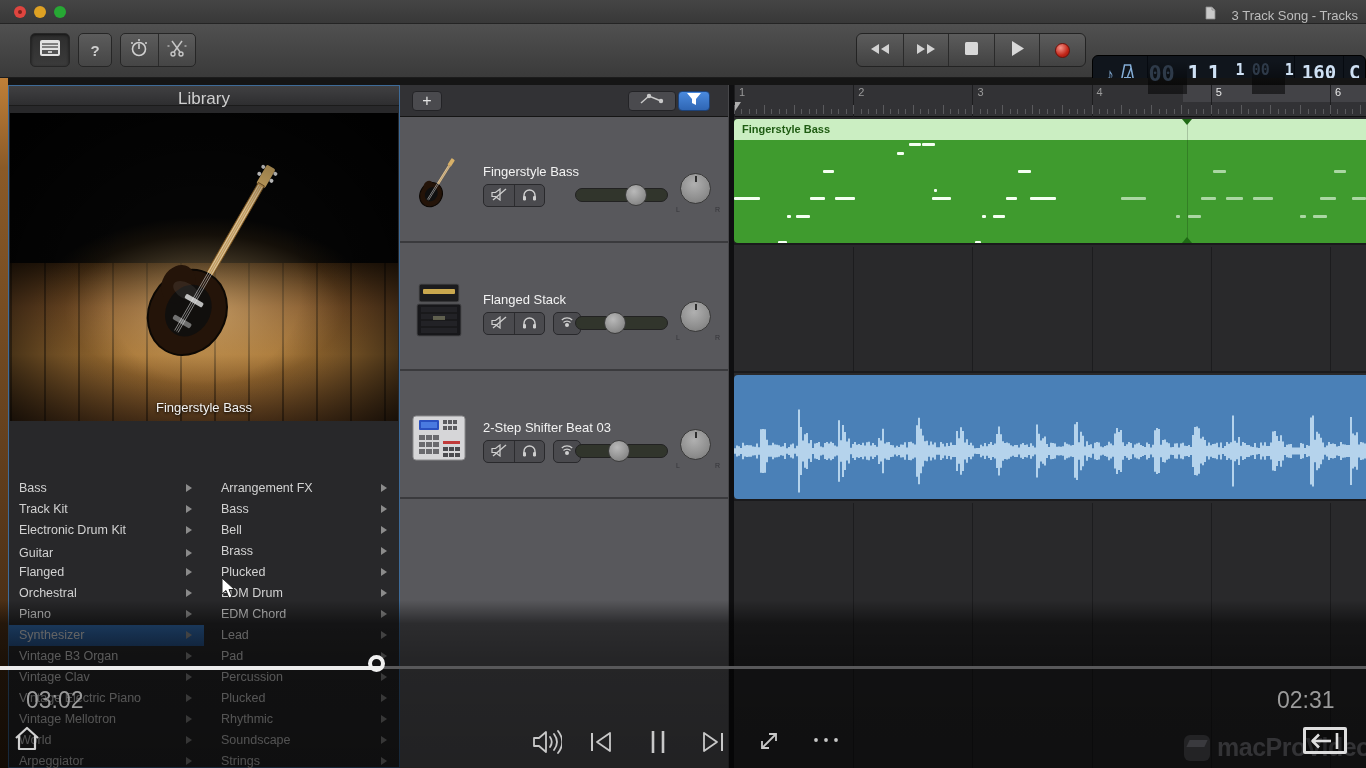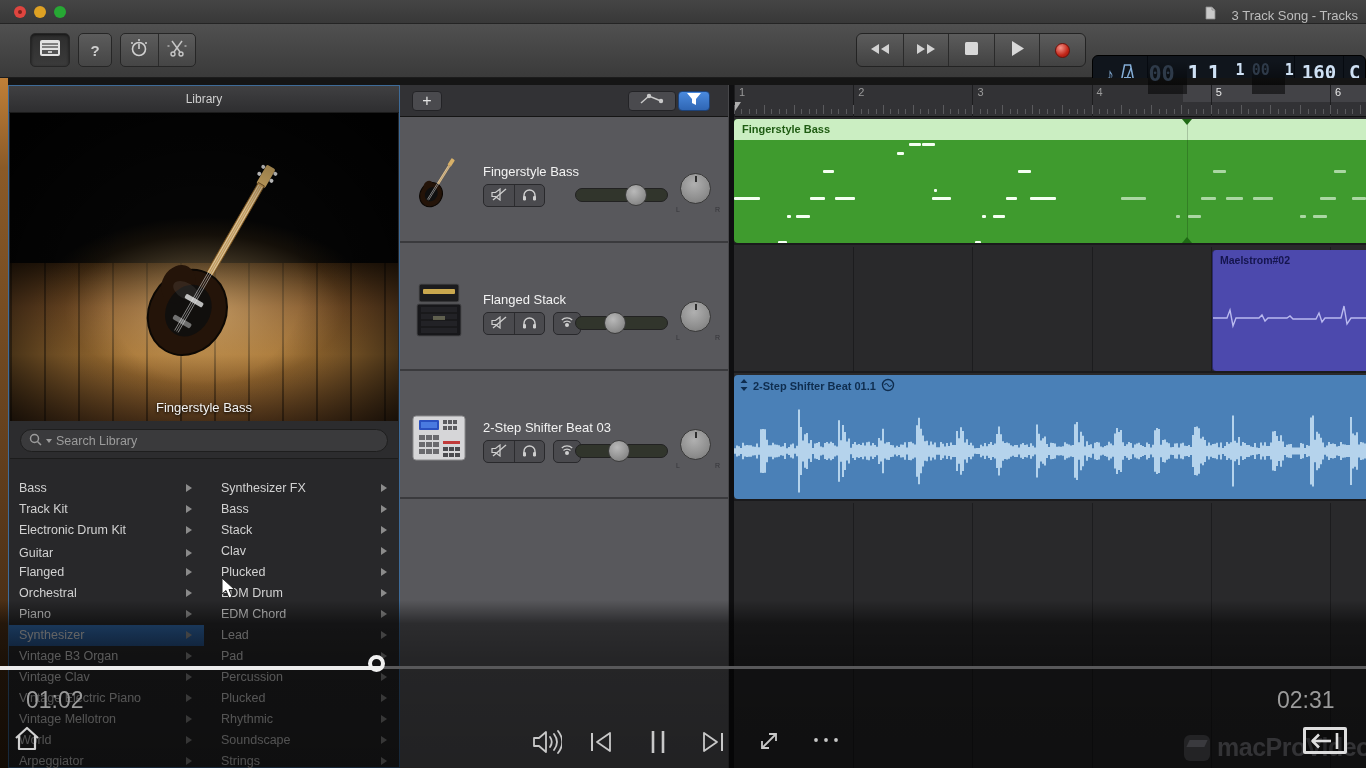--- a/index.html
+++ b/index.html
@@ -42,21 +42,21 @@
   .seg-small .dim,.seg-small .val { font-family:"DejaVu Sans Mono",monospace; font-size:15px; font-weight:bold; }
   .seg-med .val { font-family:"DejaVu Sans Mono",monospace; font-size:19px; font-weight:bold; }
   .seg .lab { position:absolute; bottom:2px; left:0; right:0; text-align:center; font-size:8px; color:#54687e; }
   .w-bar{width:52px}.w-beat{width:28px}.w-div{width:24px}.w-tick{width:42px}.w-bpm{width:50px;border-left:1px solid #060a10}.w-key{width:22px;border-left:1px solid #060a10}
 
   .gapstrip { left:8px; top:78px; width:1358px; height:7px; background:#151515; }
   .deskedge { left:0; top:78px; width:8px; height:690px; background:linear-gradient(180deg,#c08038,#8a5a28 90px,#5c3b1c 420px,#33200f); }
 
   
   .library { left:8px; top:85px; width:392px; height:683px; background:#28282a; border:1px solid rgba(70,130,190,.75); }
-  .lib-header { left:0; top:0; width:100%; height:27px; background:linear-gradient(#404042,#2e2e30); border-bottom:1px solid #1b1b1b; color:#cfcfcf; font-size:12px; text-align:center; line-height:26px; }
+  .lib-header { left:0; top:0; width:100%; height:20px; background:linear-gradient(#404042,#2e2e30); border-bottom:1px solid #1b1b1b; color:#cfcfcf; font-size:17px; text-align:center; line-height:26px; }
   .lib-image { left:1px; top:27px; width:388px; height:308px; background:#050505; overflow:hidden; }
   .floor { position:absolute; left:0; top:150px; width:100%; height:158px;
      background:linear-gradient(180deg,#2e1d0c,#7c5128 28%,#a87636 58%,#5e3d1e);
   }
   .floor::after { content:""; position:absolute; inset:0; background:repeating-linear-gradient(90deg, rgba(0,0,0,.38) 0 2px, transparent 2px 34px); }
   .spotlight { position:absolute; inset:0; background:radial-gradient(ellipse 62% 42% at 50% 64%, rgba(255,216,150,.5), rgba(130,90,35,.12) 58%, transparent 72%); }
   .vignette { position:absolute; inset:0; background:radial-gradient(ellipse at 50% 58%, transparent 35%, rgba(0,0,0,.82) 92%); }
   .patch-caption { position:absolute; left:0; right:0; bottom:6px; text-align:center; color:#f2f2f2; font-size:13px; text-shadow:0 1px 3px #000; }
   .search-row { left:1px; top:335px; width:388px; height:38px; background:#2c2c2e; border-bottom:1px solid #1c1c1c; }
   .search-box { position:absolute; left:10px; top:8px; width:368px; height:23px; border-radius:12px; background:#3a3a3c; border:1px solid #1e1e1e; display:flex; align-items:center; color:#9c9c9c; font-size:12.5px; gap:4px; padding-left:8px; }
@@ -286,30 +286,20 @@
             <line x1="84" y1="32" x2="84" y2="200" stroke="#e8e8e8" stroke-width="0.5"></line>
             <line x1="86" y1="32" x2="86" y2="200" stroke="#cfcfcf" stroke-width="0.5"></line>
             <line x1="88" y1="32" x2="88" y2="200" stroke="#e8e8e8" stroke-width="0.5"></line>
             <ellipse cx="74" cy="160" rx="14" ry="8" fill="rgba(255,255,255,0.08)"></ellipse>
           </g>
         </svg>
       </span>
       <div class="vignette"></div>
       <div class="patch-caption">Fingerstyle Bass</div>
     </div>
-    <div class="abs search-row">
-      <div class="search-box">
-        <span><svg width="13" height="13" viewBox="0 0 13 13">
-              <circle cx="5.5" cy="5.5" r="4" fill="none" stroke="#9c9c9c" stroke-width="1.5"></circle>
-              <line x1="8.5" y1="8.5" x2="12" y2="12" stroke="#9c9c9c" stroke-width="1.5"></line>
-            </svg></span>
-        <span class="search-caret"></span>
-        <span>Search Library</span>
-      </div>
-    </div>
     <div class="lib-rows" id="lib-rows">
         <div class="lib-row left" style="top: 392px;">
           <div class="lib-txt">Bass</div>
           <div class="disc"></div>
         </div>
         <div class="lib-row left" style="top: 413px;">
           <div class="lib-txt">Track Kit</div>
           <div class="disc"></div>
         </div>
         <div class="lib-row left" style="top: 434px;">
@@ -354,33 +344,33 @@
         </div>
         <div class="lib-row left" style="top: 644px;">
           <div class="lib-txt">World</div>
           <div class="disc"></div>
         </div>
         <div class="lib-row left" style="top: 665px;">
           <div class="lib-txt">Arpeggiator</div>
           <div class="disc"></div>
         </div>
         <div class="lib-row right" style="top: 392px;">
-          <div class="lib-txt">Synthesizer FX</div>
+          <div class="lib-txt">Arrangement FX</div>
           <div class="disc"></div>
         </div>
         <div class="lib-row right" style="top: 413px;">
           <div class="lib-txt">Bass</div>
           <div class="disc"></div>
         </div>
         <div class="lib-row right" style="top: 434px;">
-          <div class="lib-txt">Stack</div>
+          <div class="lib-txt">Bell</div>
           <div class="disc"></div>
         </div>
         <div class="lib-row right" style="top: 455px;">
-          <div class="lib-txt">Clav</div>
+          <div class="lib-txt">Brass</div>
           <div class="disc"></div>
         </div>
         <div class="lib-row right" style="top: 476px;">
           <div class="lib-txt">Plucked</div>
           <div class="disc"></div>
         </div>
         <div class="lib-row right" style="top: 497px;">
           <div class="lib-txt">EDM Drum</div>
           <div class="disc"></div>
         </div>
@@ -744,59 +734,43 @@
           <div class="note" style="left: 586px; top: 57px; width: 16px; opacity: 0.6;"></div>
           <div class="note" style="left: 618px; top: 57px; width: 14px; opacity: 0.6;"></div>
         </div>
       <div class="loopline"></div>
       <div class="notch-t"></div>
       <div class="notch-b"></div>
     </div>
 
     <div class="lane-sep" style="top:158px;"></div>
 
-    <div class="region-purple">
-      <div class="rp-name">Maelstrom#02</div>
-      <svg width="154" height="121" viewBox="0 0 154 121">
-        <path d="M0 68 H14 L17 60 L20 76 L23 68 H46 L49 65 L52 71 L55 68 H74 L77 66 L80 69 H103 L106 63 L109 72 L112 68 H128 L131 56 L134 74 L138 68 H154" fill="none" stroke="#b9b9ef" stroke-width="1.4"></path>
-      </svg>
-    </div>
 
     <div class="lane-sep" style="top:286px;"></div>
 
     <div class="region-blue">
-      <div class="rb-head">
-        <span><svg width="8" height="12" viewBox="0 0 8 12">
-              <path d="M4 0 L7.5 4 H0.5 Z M4 12 L7.5 8 H0.5 Z" fill="#0f2d4f"></path>
-            </svg></span>
-        <span>2-Step Shifter Beat 01.1</span>
-        <span><svg width="14" height="14" viewBox="0 0 14 14">
-              <circle cx="7" cy="7" r="5.5" fill="none" stroke="#0f2d4f" stroke-width="1.4"></circle>
-              <path d="M3.5 7 q1.75-3 3.5 0 t3.5 0" fill="none" stroke="#0f2d4f" stroke-width="1.2"></path>
-            </svg></span>
-      </div>
       <svg class="rb-wave" id="wave-blue" viewBox="0 0 632 102">
           <path d="M1 51.2V56.8M3 48.4V59.6M5 49.2V58.8M7 50.9V57.1M9 45.7V62.3M11 48.6V59.4M13 47.9V60.1M15 48.2V59.8M17 48.2V59.8M19 49.4V58.6M21 49.8V58.2M23 46.6V61.4M25 50.3V57.7M27 32.2V75.8M29 32.1V75.9M31 32.3V75.7M33 42.8V65.2M35 48.3V59.7M37 48.3V59.7M39 45.7V62.3M41 47.4V60.6M43 47.7V60.3M45 48.2V59.8M47 49.7V58.3M49 49.3V58.7M51 46.1V61.9M53 51.2V56.8M55 50.0V58.0M57 47.5V60.5M59 46.6V61.4M61 51.2V56.8M63 48.8V59.2M65 12.6V95.4M67 30.0V78.0M69 43.4V64.6M71 37.2V70.8M73 36.0V72.0M75 46.2V61.8M77 43.0V65.0M79 51.0V57.0M81 46.6V61.4M83 46.0V62.0M85 45.1V62.9M87 49.4V58.6M89 50.2V57.8M91 46.1V61.9M93 45.1V62.9M95 46.5V61.5M97 44.8V63.2M99 46.1V61.9M101 48.5V59.5M103 49.6V58.4M105 23.2V84.8M107 43.3V64.7M109 27.9V80.1M111 34.9V73.1M113 44.5V63.5M115 41.4V66.6M117 50.7V57.3M119 46.9V61.1M121 45.1V62.9M123 47.7V60.3M125 46.9V61.1M127 48.0V60.0M129 45.7V62.3M131 48.4V59.6M133 45.3V62.7M135 44.8V63.2M137 48.5V59.5M139 46.0V62.0M141 48.0V60.0M143 49.8V58.2M145 40.9V67.1M147 43.4V64.6M149 31.8V76.2M151 46.4V61.6M153 45.2V62.8M155 45.1V62.9M157 48.1V59.9M159 48.2V59.8M161 50.6V57.4M163 48.8V59.2M165 50.1V57.9M167 47.5V60.5M169 47.7V60.3M171 45.3V62.7M173 50.6V57.4M175 44.9V63.1M177 44.8V63.2M179 46.3V61.7M181 47.6V60.4M183 28.3V79.7M185 20.7V87.3M187 31.8V76.2M189 38.6V69.4M191 44.3V63.7M193 43.8V64.2M195 48.2V59.8M197 44.5V63.5M199 47.6V60.4M201 45.4V62.6M203 50.3V57.7M205 50.2V57.8M207 45.0V63.0M209 46.8V61.2M211 49.4V58.6M213 45.9V62.1M215 48.9V59.1M217 45.6V62.4M219 48.1V59.9M221 48.0V60.0M223 34.1V73.9M225 41.2V66.8M227 30.3V77.7M229 33.9V74.1M231 45.4V62.6M233 42.2V65.8M235 47.9V60.1M237 45.7V62.3M239 48.4V59.6M241 51.2V56.8M243 51.1V56.9M245 51.0V57.0M247 47.7V60.3M249 49.3V58.7M251 46.0V62.0M253 49.2V58.8M255 47.1V60.9M257 44.9V63.1M259 48.1V59.9M261 46.4V61.6M263 37.1V70.9M265 29.6V78.4M267 37.3V70.7M269 44.3V63.7M271 46.0V62.0M273 45.4V62.6M275 46.2V61.8M277 48.3V59.7M279 49.3V58.7M281 48.1V59.9M283 48.0V60.0M285 50.5V57.5M287 47.2V60.8M289 46.0V62.0M291 48.0V60.0M293 47.6V60.4M295 49.9V58.1M297 46.3V61.7M299 48.8V59.2M301 50.6V57.4M303 27.6V80.4M305 36.8V71.2M307 43.4V64.6M309 41.3V66.7M311 39.4V68.6M313 46.9V61.1M315 49.9V58.1M317 45.8V62.2M319 45.9V62.1M321 46.6V61.4M323 49.7V58.3M325 49.4V58.6M327 49.7V58.3M329 49.2V58.8M331 45.3V62.7M333 46.8V61.2M335 47.6V60.4M337 48.5V59.5M339 47.9V60.1M341 27.2V80.8M343 25.1V82.9M345 45.3V62.7M347 34.8V73.2M349 38.7V69.3M351 49.5V58.5M353 44.2V63.8M355 48.1V59.9M357 47.3V60.7M359 51.2V56.8M361 45.8V62.2M363 45.0V63.0M365 45.5V62.5M367 49.6V58.4M369 50.2V57.8M371 48.9V59.1M373 48.2V59.8M375 44.8V63.2M377 46.4V61.6M379 48.2V59.8M381 36.4V71.6M383 31.1V76.9M385 34.9V73.1M387 33.0V75.0M389 45.2V62.8M391 49.1V58.9M393 47.2V60.8M395 45.1V62.9M397 45.9V62.1M399 50.8V57.2M401 47.5V60.5M403 46.6V61.4M405 45.7V62.3M407 48.0V60.0M409 48.9V59.1M411 50.1V57.9M413 45.4V62.6M415 47.0V61.0M417 50.4V57.6M419 47.7V60.3M421 33.2V74.8M423 30.9V77.1M425 32.1V75.9M427 47.7V60.3M429 43.0V65.0M431 42.5V65.5M433 45.2V62.8M435 46.3V61.7M437 50.2V57.8M439 49.9V58.1M441 46.4V61.6M443 46.2V61.8M445 50.6V57.4M447 46.6V61.4M449 45.8V62.2M451 48.8V59.2M453 49.0V59.0M455 48.0V60.0M457 50.0V58.0M459 37.9V70.1M461 30.0V78.0M463 29.4V78.6M465 31.2V76.8M467 41.6V66.4M469 39.7V68.3M471 43.1V64.9M473 48.7V59.3M475 45.4V62.6M477 48.2V59.8M479 47.0V61.0M481 46.8V61.2M483 45.8V62.2M485 50.3V57.7M487 45.6V62.4M489 51.1V56.9M491 49.1V58.9M493 44.9V63.1M495 46.8V61.2M497 45.2V62.8M499 18.4V89.6M501 43.7V64.3M503 45.7V62.3M505 39.9V68.1M507 48.8V59.2M509 44.9V63.1M511 46.1V61.9M513 48.0V60.0M515 48.1V59.9M517 49.6V58.4M519 49.9V58.1M521 46.1V61.9M523 50.5V57.5M525 51.0V57.0M527 45.4V62.6M529 48.6V59.4M531 45.3V62.7M533 49.0V59.0M535 49.0V59.0M537 45.5V62.5M539 34.6V73.4M541 34.1V73.9M543 39.0V69.0M545 43.9V64.1M547 38.3V69.7M549 44.5V63.5M551 50.0V58.0M553 47.7V60.3M555 47.2V60.8M557 47.1V60.9M559 50.6V57.4M561 50.4V57.6M563 50.4V57.6M565 50.5V57.5M567 46.0V62.0M569 46.8V61.2M571 51.1V56.9M573 48.0V60.0M575 48.8V59.2M577 20.5V87.5M579 18.6V89.4M581 42.8V65.2M583 34.8V73.2M585 36.8V71.2M587 40.7V67.3M589 45.5V62.5M591 50.3V57.7M593 48.6V59.4M595 44.9V63.1M597 47.0V61.0M599 46.5V61.5M601 47.0V61.0M603 49.4V58.6M605 48.9V59.1M607 45.0V63.0M609 47.2V60.8M611 47.5V60.5M613 48.0V60.0M615 48.0V60.0M617 20.1V87.9M619 36.6V71.4M621 38.2V69.8M623 35.2V72.8M625 47.5V60.5M627 45.1V62.9M629 45.6V62.4M631 46.5V61.5" fill="none" stroke="#b5d3ec" stroke-width="2"></path>
         </svg>
     </div>
 
     <div class="lane-sep" style="top:414px;"></div>
   </div>
 
   <span class="abs cursor">
     <svg width="16" height="24" viewBox="0 0 16 24">
         <path d="M1 1 L1 17 L5 13.5 L8 21 L11 19.5 L8 12.5 L13.5 12.5 Z" fill="#ffffff" stroke="#222" stroke-width="1"></path>
       </svg>
   </span>
 
   <div class="abs dim"></div>
   <div class="abs scrub-rest"></div>
   <div class="abs scrub-fill" id="scrub-fill" style="width: 379.748px;"></div>
   <div class="abs scrub-ring" id="scrub-ring" style="left: 367.748px;"></div>
-  <div class="abs vtime left">01:02</div>
+  <div class="abs vtime left">03:02</div>
   <div class="abs vtime right">02:31</div>
 
   <div class="abs vctrl home-btn">
     <svg width="30" height="34" viewBox="0 0 30 34">
         <path d="M4 16 L15 6 L26 16 M7 14 V27 H23 V14" fill="none" stroke="#d2d2d2" stroke-width="2.2" stroke-linejoin="round"></path>
       </svg>
   </div>
 
   <div class="abs vctrl" style="left:530px;top:727px;">
     <svg width="32" height="30" viewBox="0 0 32 30">

